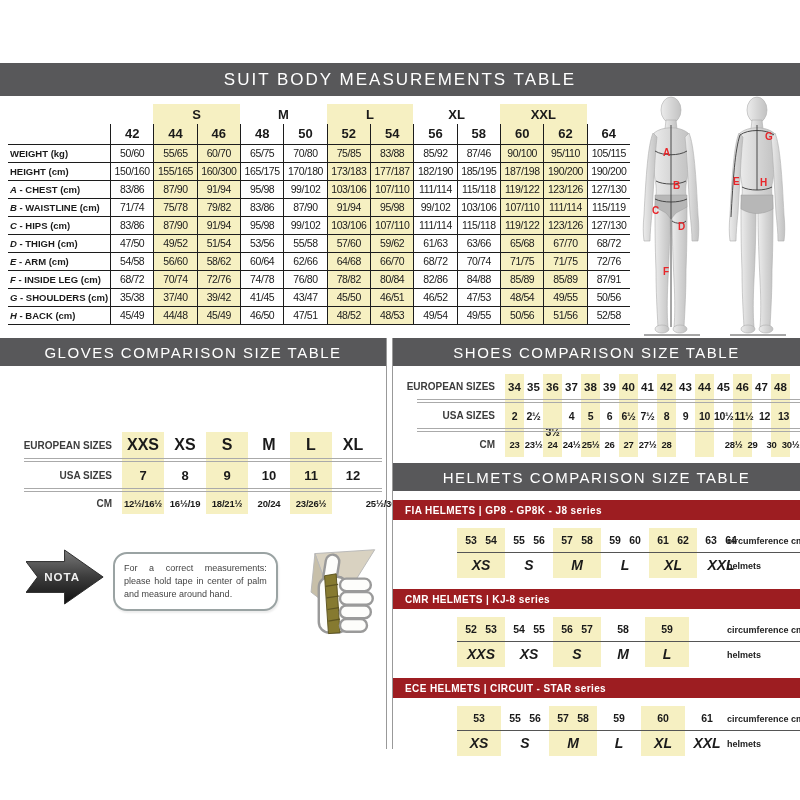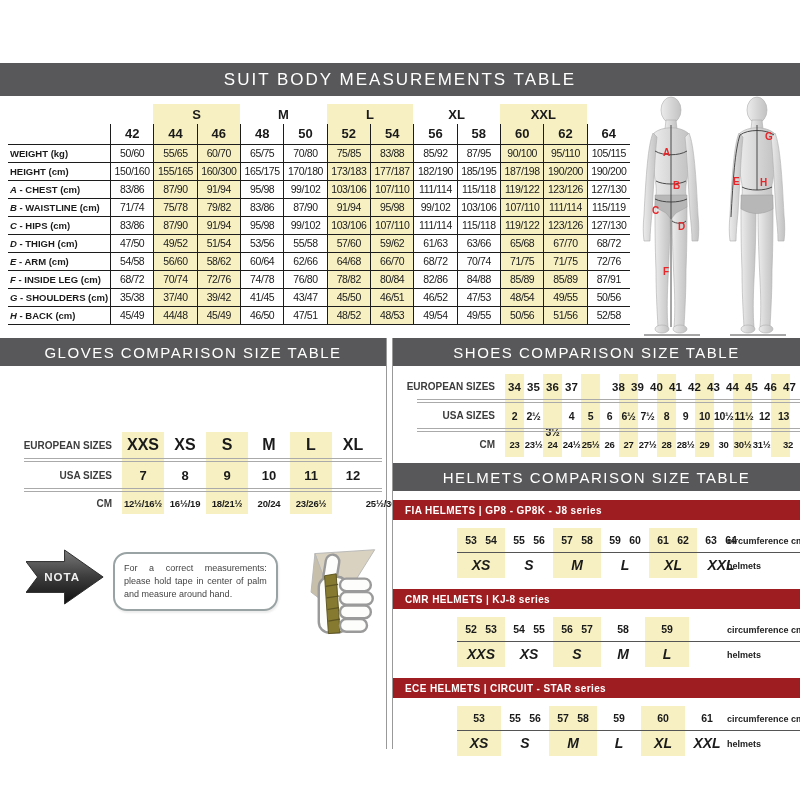--- a/index.html
+++ b/index.html
@@ -133,21 +133,21 @@
     <div class="ssize vline">64</div>
     <div class="slabel hline">WEIGHT (kg)</div>
     <div class="scell vline hline">50/60</div>
     <div class="scell vline hline hl">55/65</div>
     <div class="scell vline hline hl">60/70</div>
     <div class="scell vline hline">65/75</div>
     <div class="scell vline hline">70/80</div>
     <div class="scell vline hline hl">75/85</div>
     <div class="scell vline hline hl">83/88</div>
     <div class="scell vline hline">85/92</div>
-    <div class="scell vline hline">87/95</div>
+    <div class="scell vline hline">87/46</div>
     <div class="scell vline hline hl">90/100</div>
     <div class="scell vline hline hl">95/110</div>
     <div class="scell vline hline">105/115</div>
     <div class="slabel hline">HEIGHT (cm)</div>
     <div class="scell vline hline">150/160</div>
     <div class="scell vline hline hl">155/165</div>
     <div class="scell vline hline hl">160/300</div>
     <div class="scell vline hline">165/175</div>
     <div class="scell vline hline">170/180</div>
     <div class="scell vline hline hl">173/183</div>
@@ -397,21 +397,21 @@
       <div class="stripe" style="left: 262px; width: 19px;"></div>
       <div class="stripe" style="left: 300px; width: 19px;"></div>
       <div class="stripe" style="left: 338px; width: 19px;"></div>
       <div class="stripe" style="left: 376px; width: 19px;"></div>
       <div class="strip-row eu">
         <div class="strip-label" style="width: 110px;">EUROPEAN SIZES</div>
         <div class="strip-val" style="width: 19px;">34</div>
         <div class="strip-val" style="width: 19px;">35</div>
         <div class="strip-val" style="width: 19px;">36</div>
         <div class="strip-val" style="width: 19px;">37</div>
-        <div class="strip-val" style="width: 19px; padding-left: 28px;">38</div>
+        <div class="strip-val" style="width: 19px;">38</div>
         <div class="strip-val" style="width: 19px;">39</div>
         <div class="strip-val" style="width: 19px;">40</div>
         <div class="strip-val" style="width: 19px;">41</div>
         <div class="strip-val" style="width: 19px;">42</div>
         <div class="strip-val" style="width: 19px;">43</div>
         <div class="strip-val" style="width: 19px;">44</div>
         <div class="strip-val" style="width: 19px;">45</div>
         <div class="strip-val" style="width: 19px;">46</div>
         <div class="strip-val" style="width: 19px;">47</div>
         <div class="strip-val" style="width: 19px;">48</div>
@@ -440,21 +440,21 @@
         <div class="strip-label" style="width: 110px;">CM</div>
         <div class="strip-val" style="width: 19px;">23</div>
         <div class="strip-val" style="width: 19px;">23½</div>
         <div class="strip-val" style="width: 19px;">24</div>
         <div class="strip-val" style="width: 19px;">24½</div>
         <div class="strip-val" style="width: 19px;">25½</div>
         <div class="strip-val" style="width: 19px;">26</div>
         <div class="strip-val" style="width: 19px;">27</div>
         <div class="strip-val" style="width: 19px;">27½</div>
         <div class="strip-val" style="width: 19px;">28</div>
-        <div class="strip-val" style="width: 19px;">28½</div>
+        <div class="strip-val" style="width: 19px; padding-left: 48px;">28½</div>
         <div class="strip-val" style="width: 19px;">29</div>
         <div class="strip-val" style="width: 19px;">30</div>
         <div class="strip-val" style="width: 19px;">30½</div>
         <div class="strip-val" style="width: 19px;">31½</div>
         <div class="strip-val" style="width: 34px;">32</div>
       </div>
     </div>
 
   <div id="helmets-bar" class="section-bar">
     <span>HELMETS COMPARISON SIZE TABLE</span>

